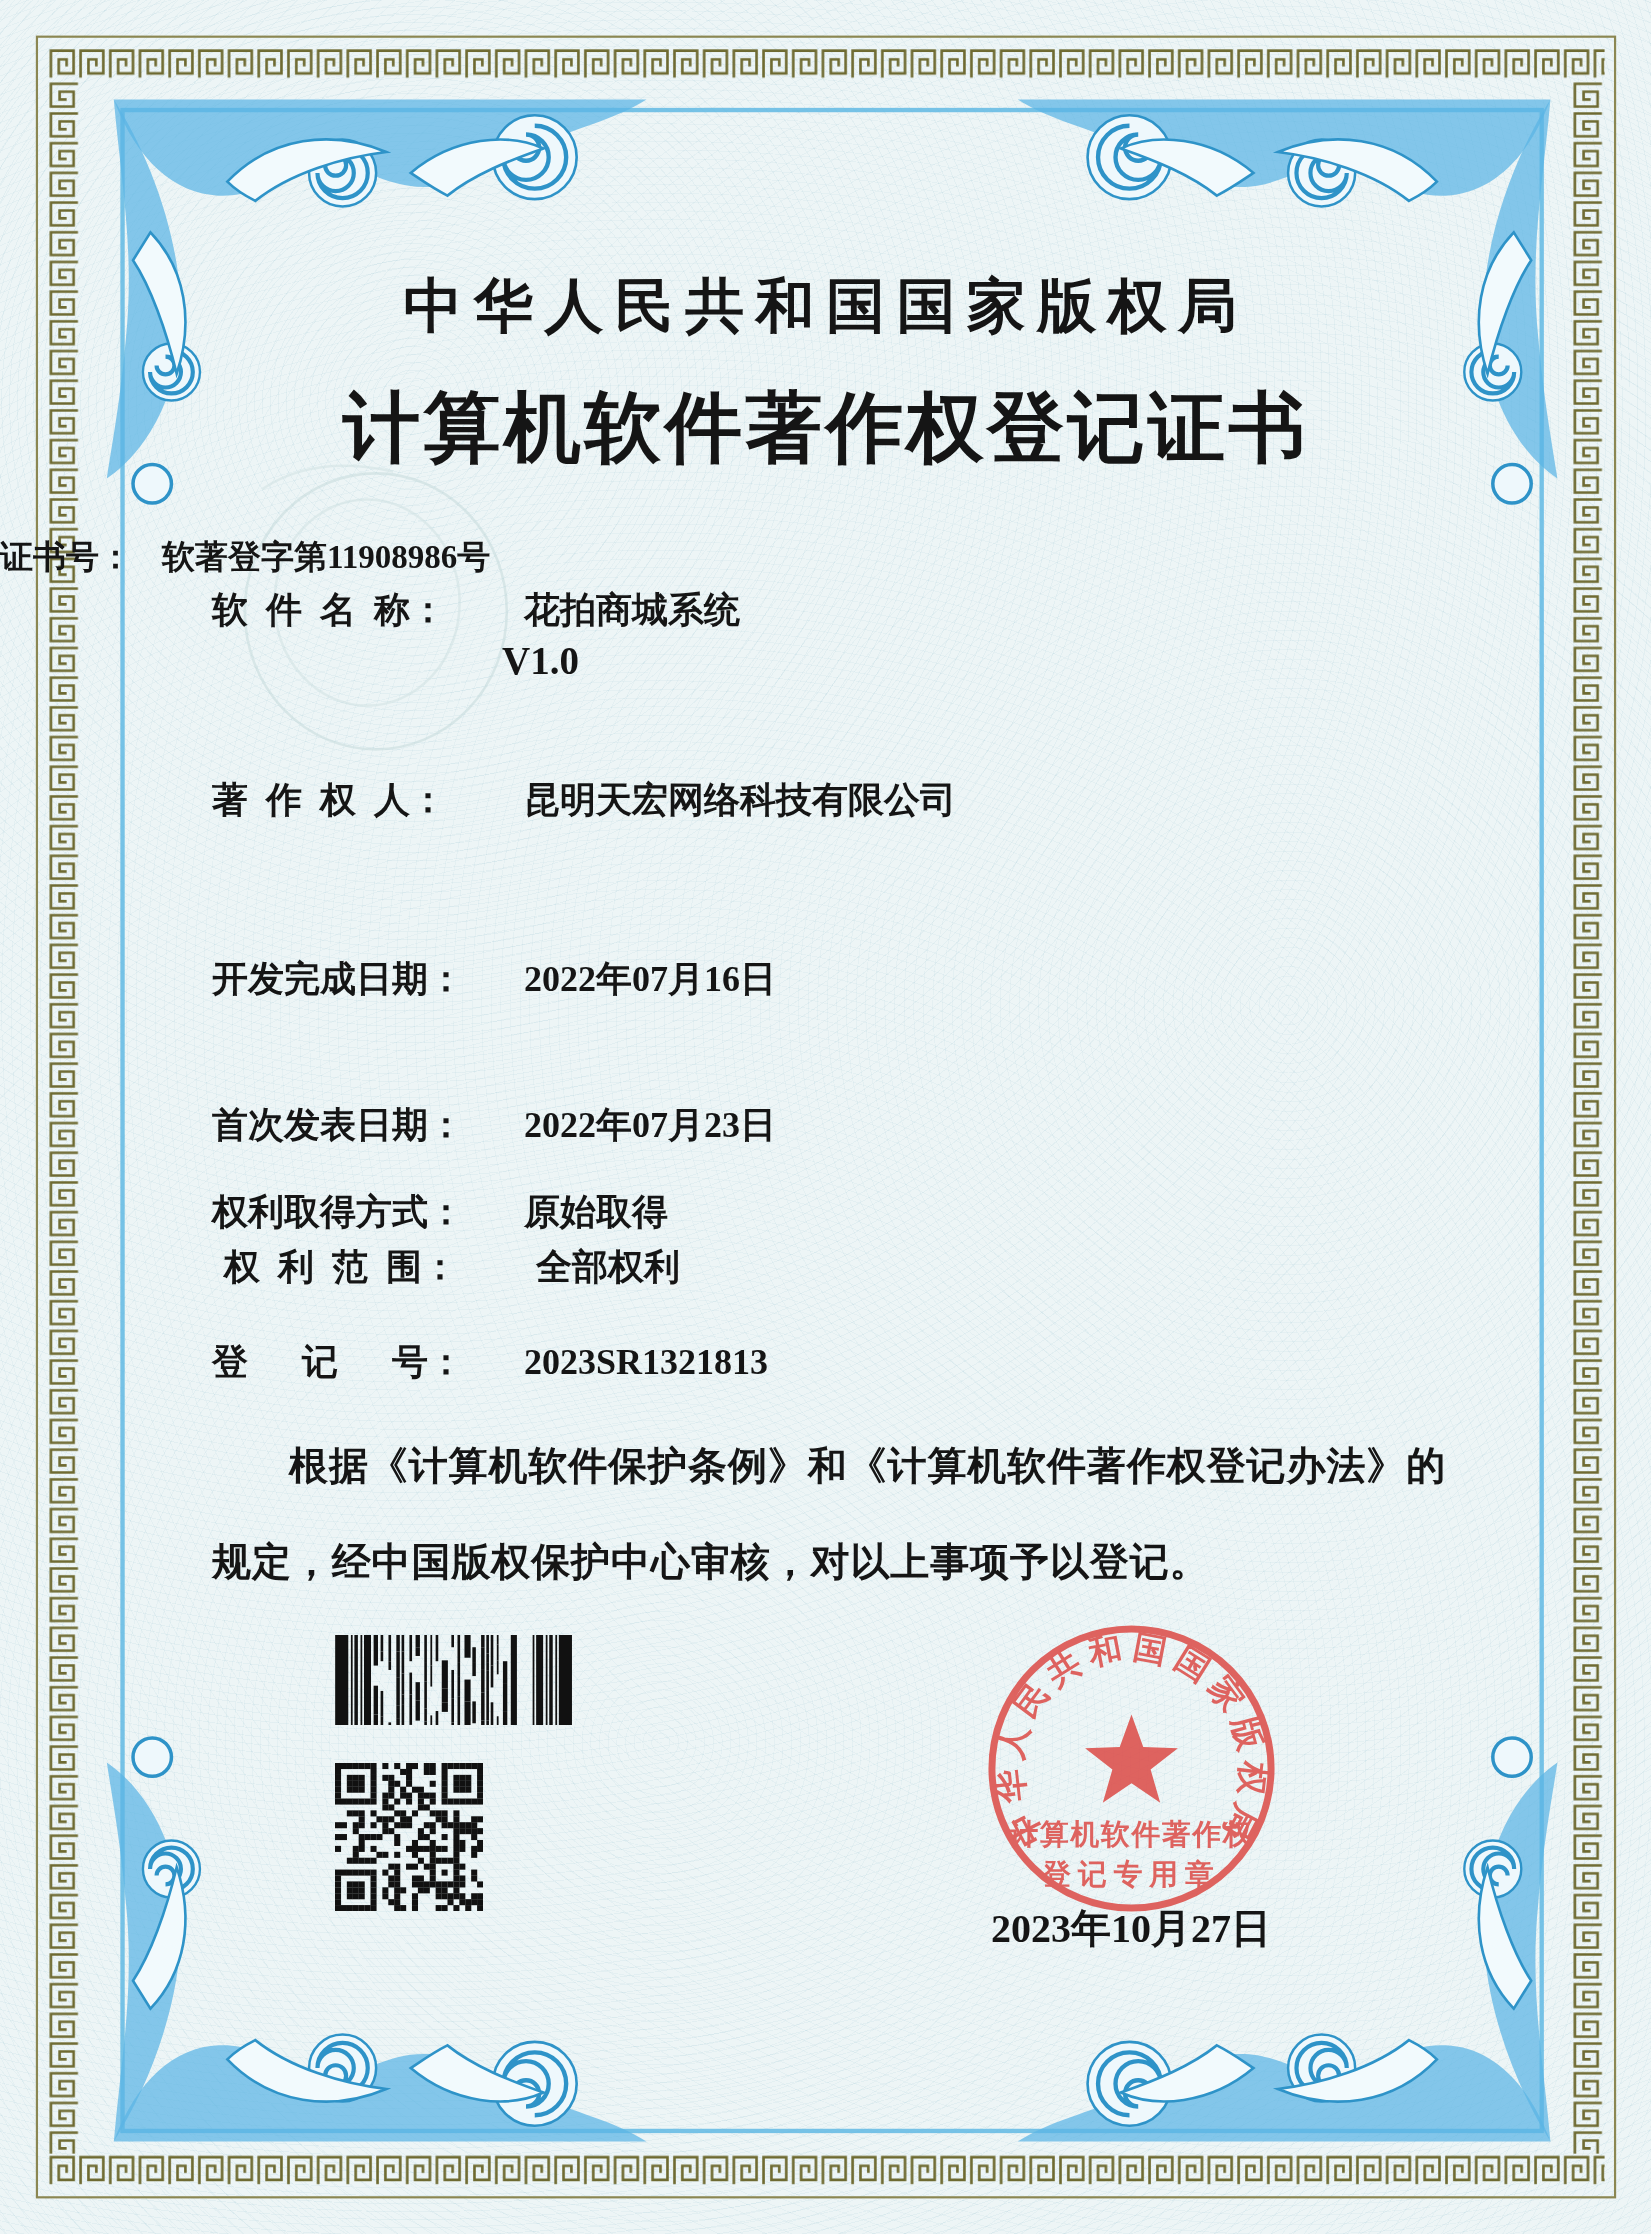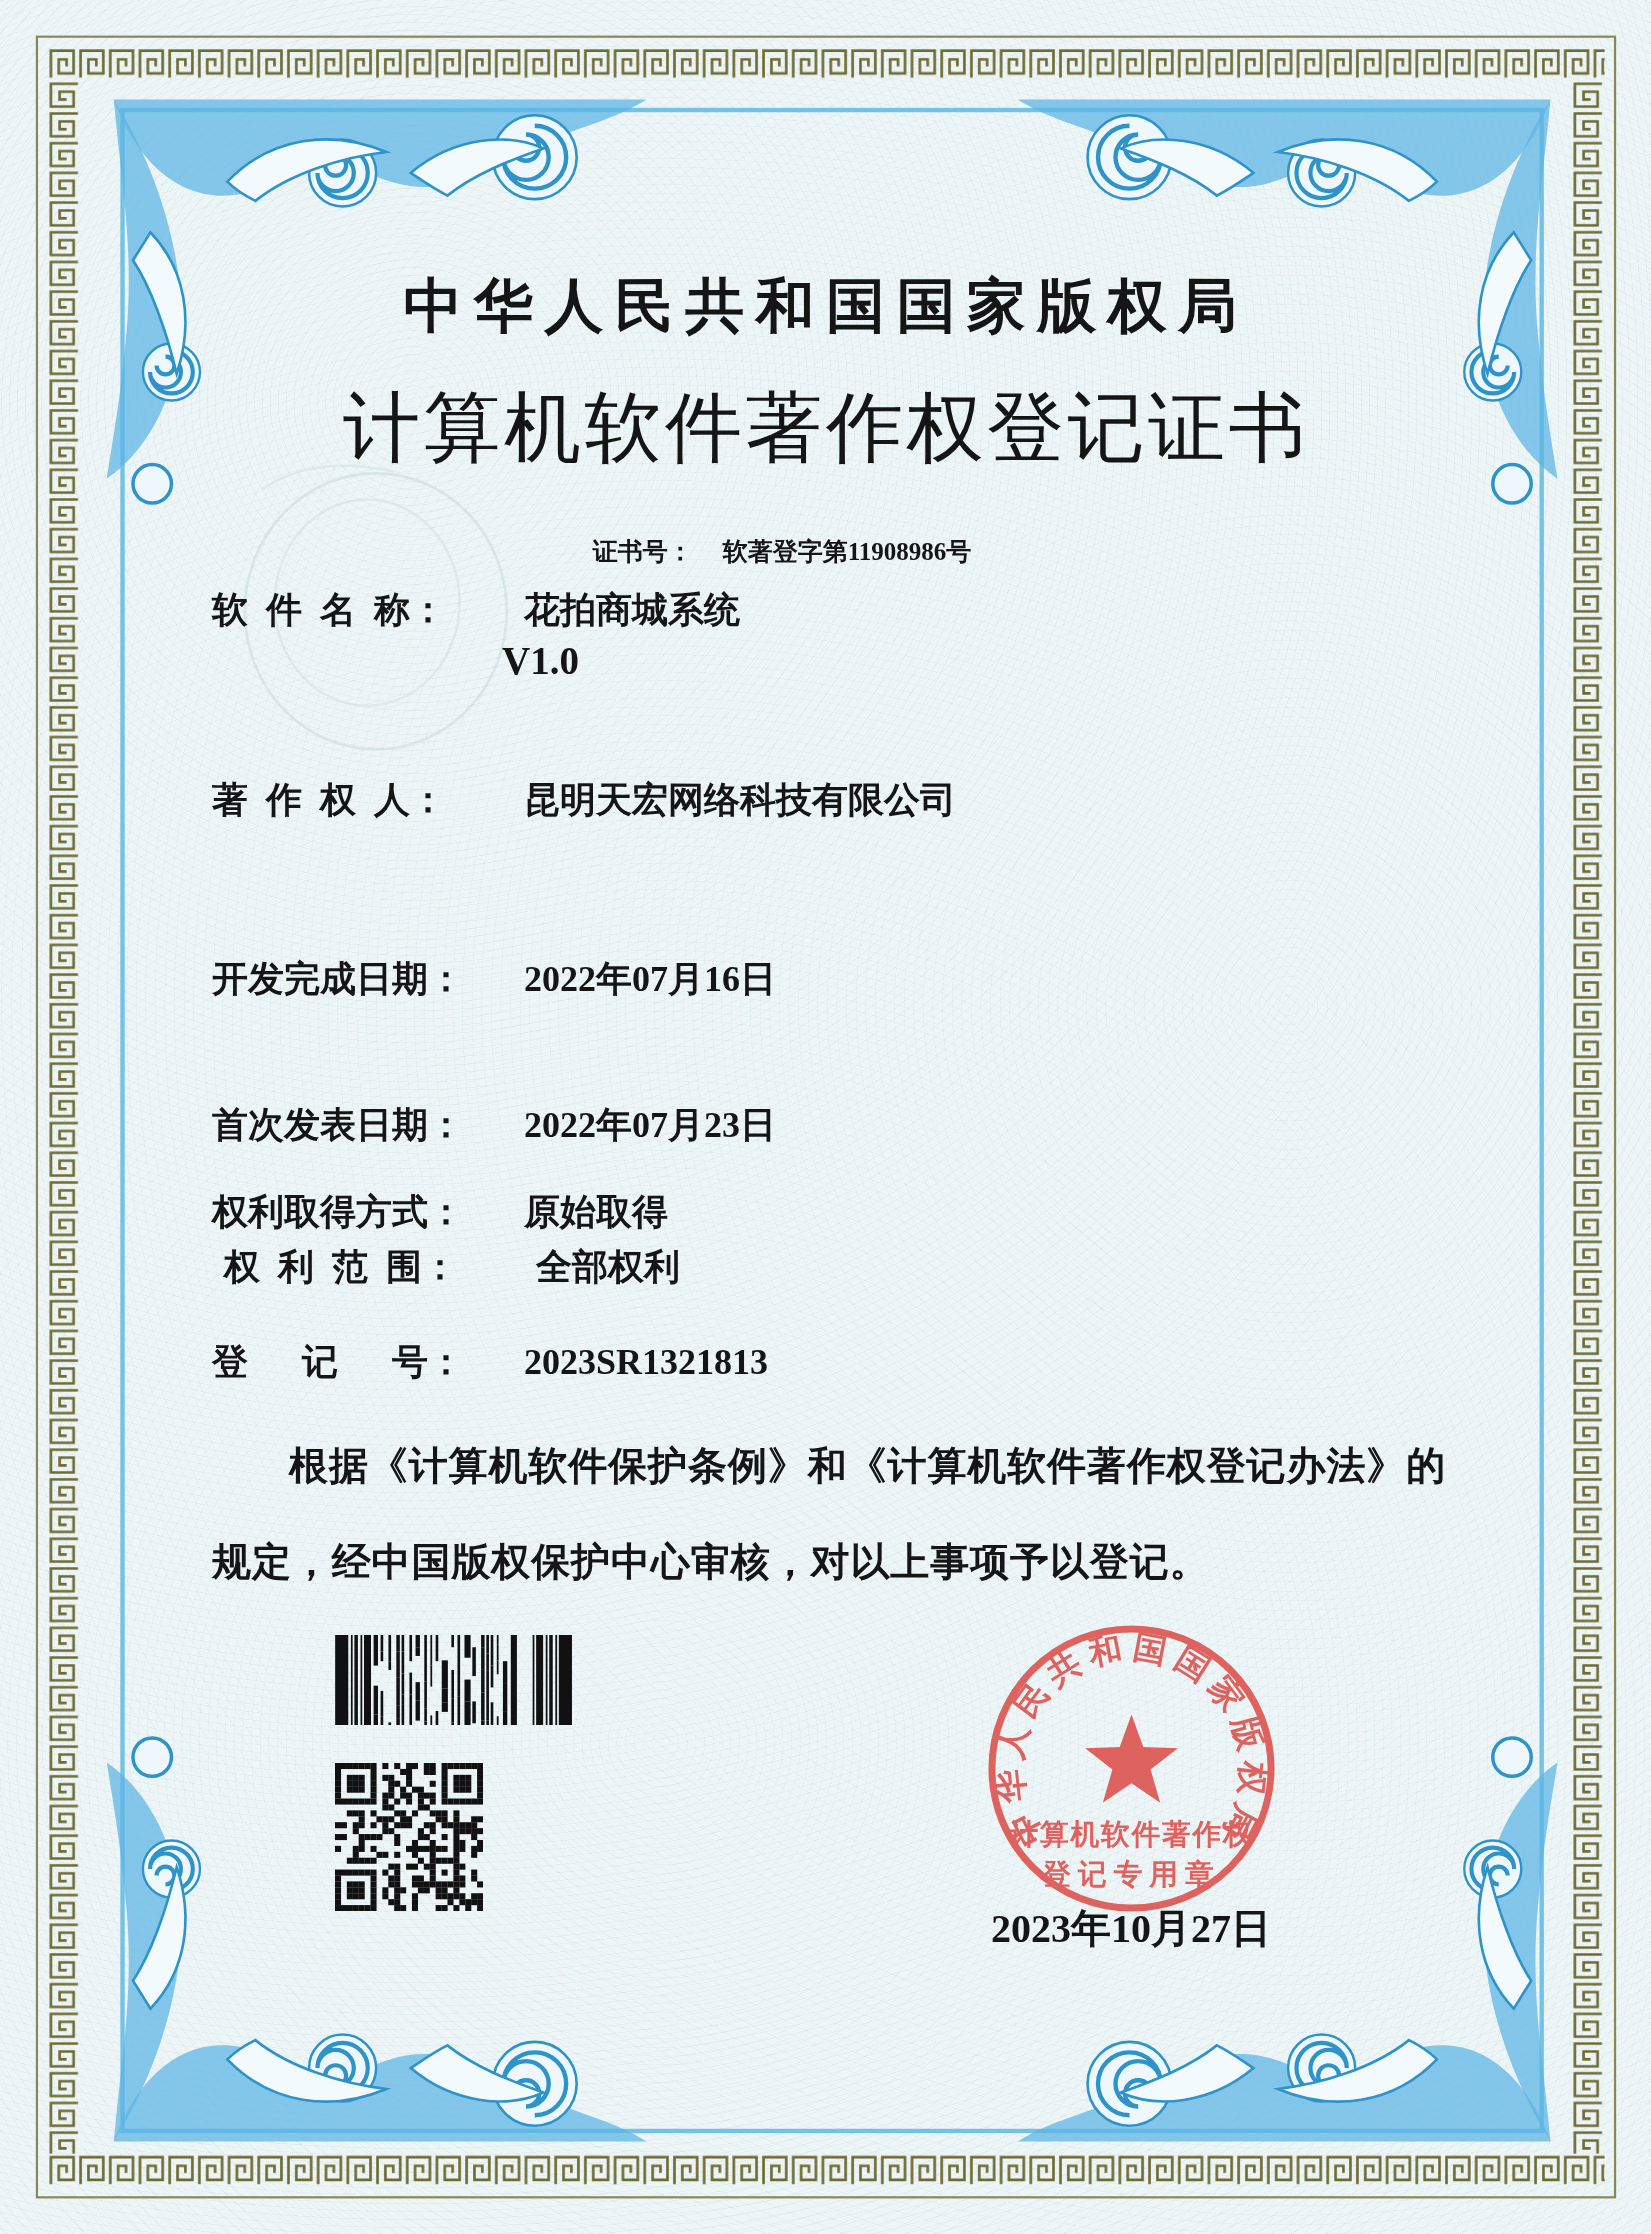--- a/index.html
+++ b/index.html
@@ -18,26 +18,26 @@
   }
   .abs{position:absolute;}
   .decor{left:0;top:0;}
   .authority{
     top:267px;left:0;width:100%;
     text-align:center;font-size:59px;font-weight:bold;
     letter-spacing:11.4px;white-space:nowrap;
   }
   .cert-title{
     top:377px;left:0;width:100%;
-    text-align:center;font-size:77px;font-weight:normal;
+    text-align:center;font-size:77px;font-weight:bold;
     letter-spacing:3.5px;white-space:nowrap;
   }
   .certno{
     top:535px;left:0;width:1478px;
-    text-align:center;font-size:25px;font-weight:bold;white-space:nowrap;padding-left:43px;
+    text-align:left;font-size:33px;font-weight:bold;white-space:nowrap;
   }
   .certno .val{margin-left:30px;}
   .row{
     left:212px;font-size:36px;font-weight:bold;line-height:1.15;white-space:nowrap;
   }
   .row .lbl{display:inline-block;}
   .row .val{position:absolute;left:312px;top:0;white-space:nowrap;}
   .version-line{left:502px;font-size:39px;font-weight:bold;white-space:nowrap;}
   .body-line{
     left:212px;width:1310px;

